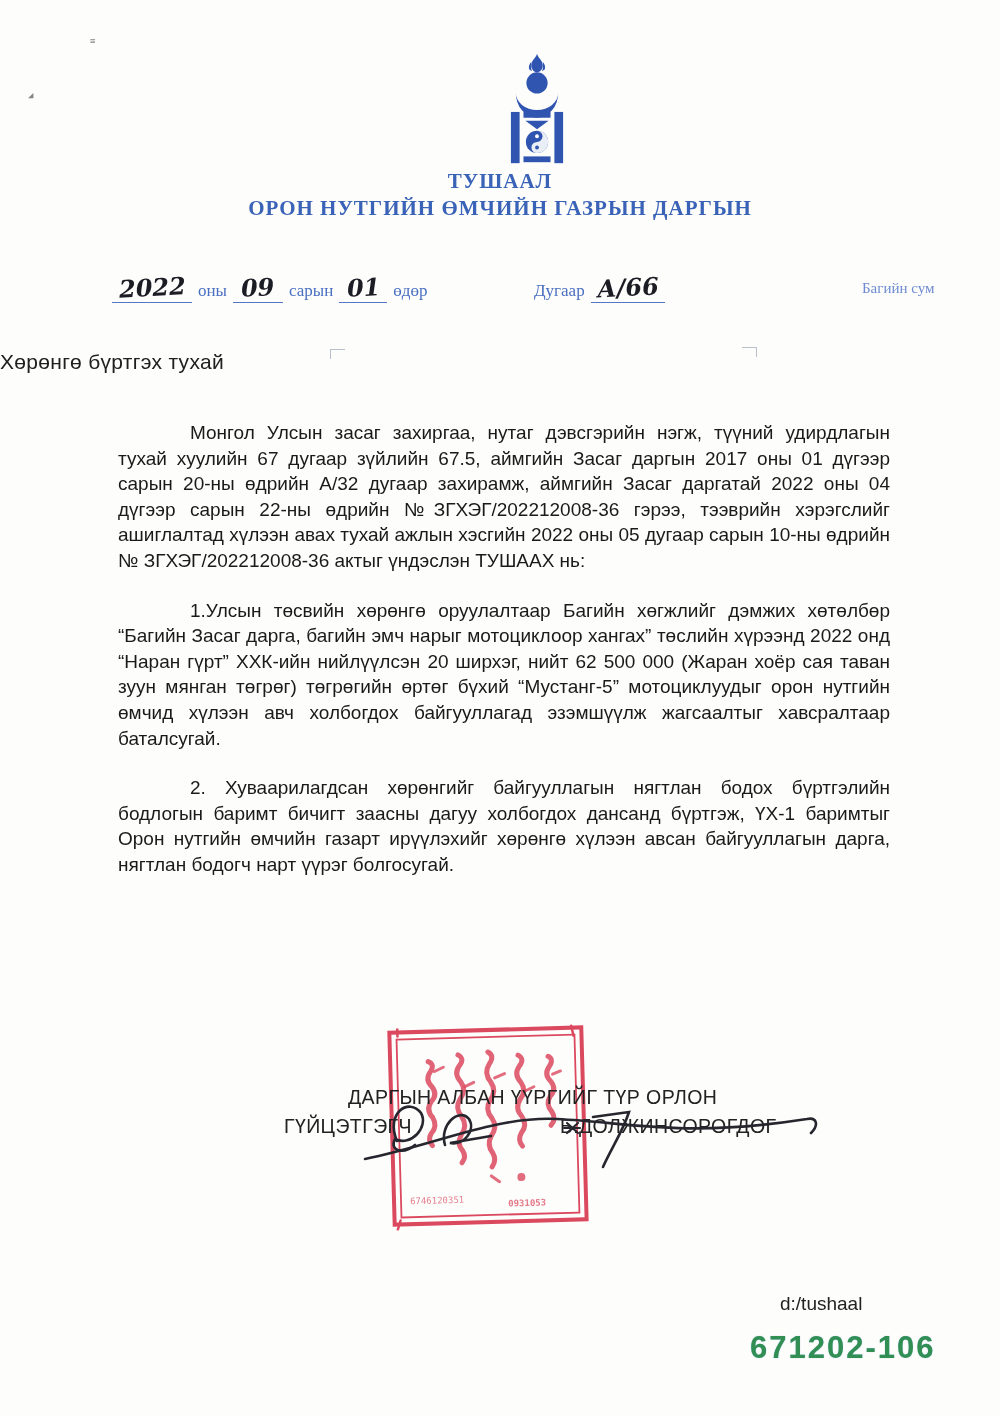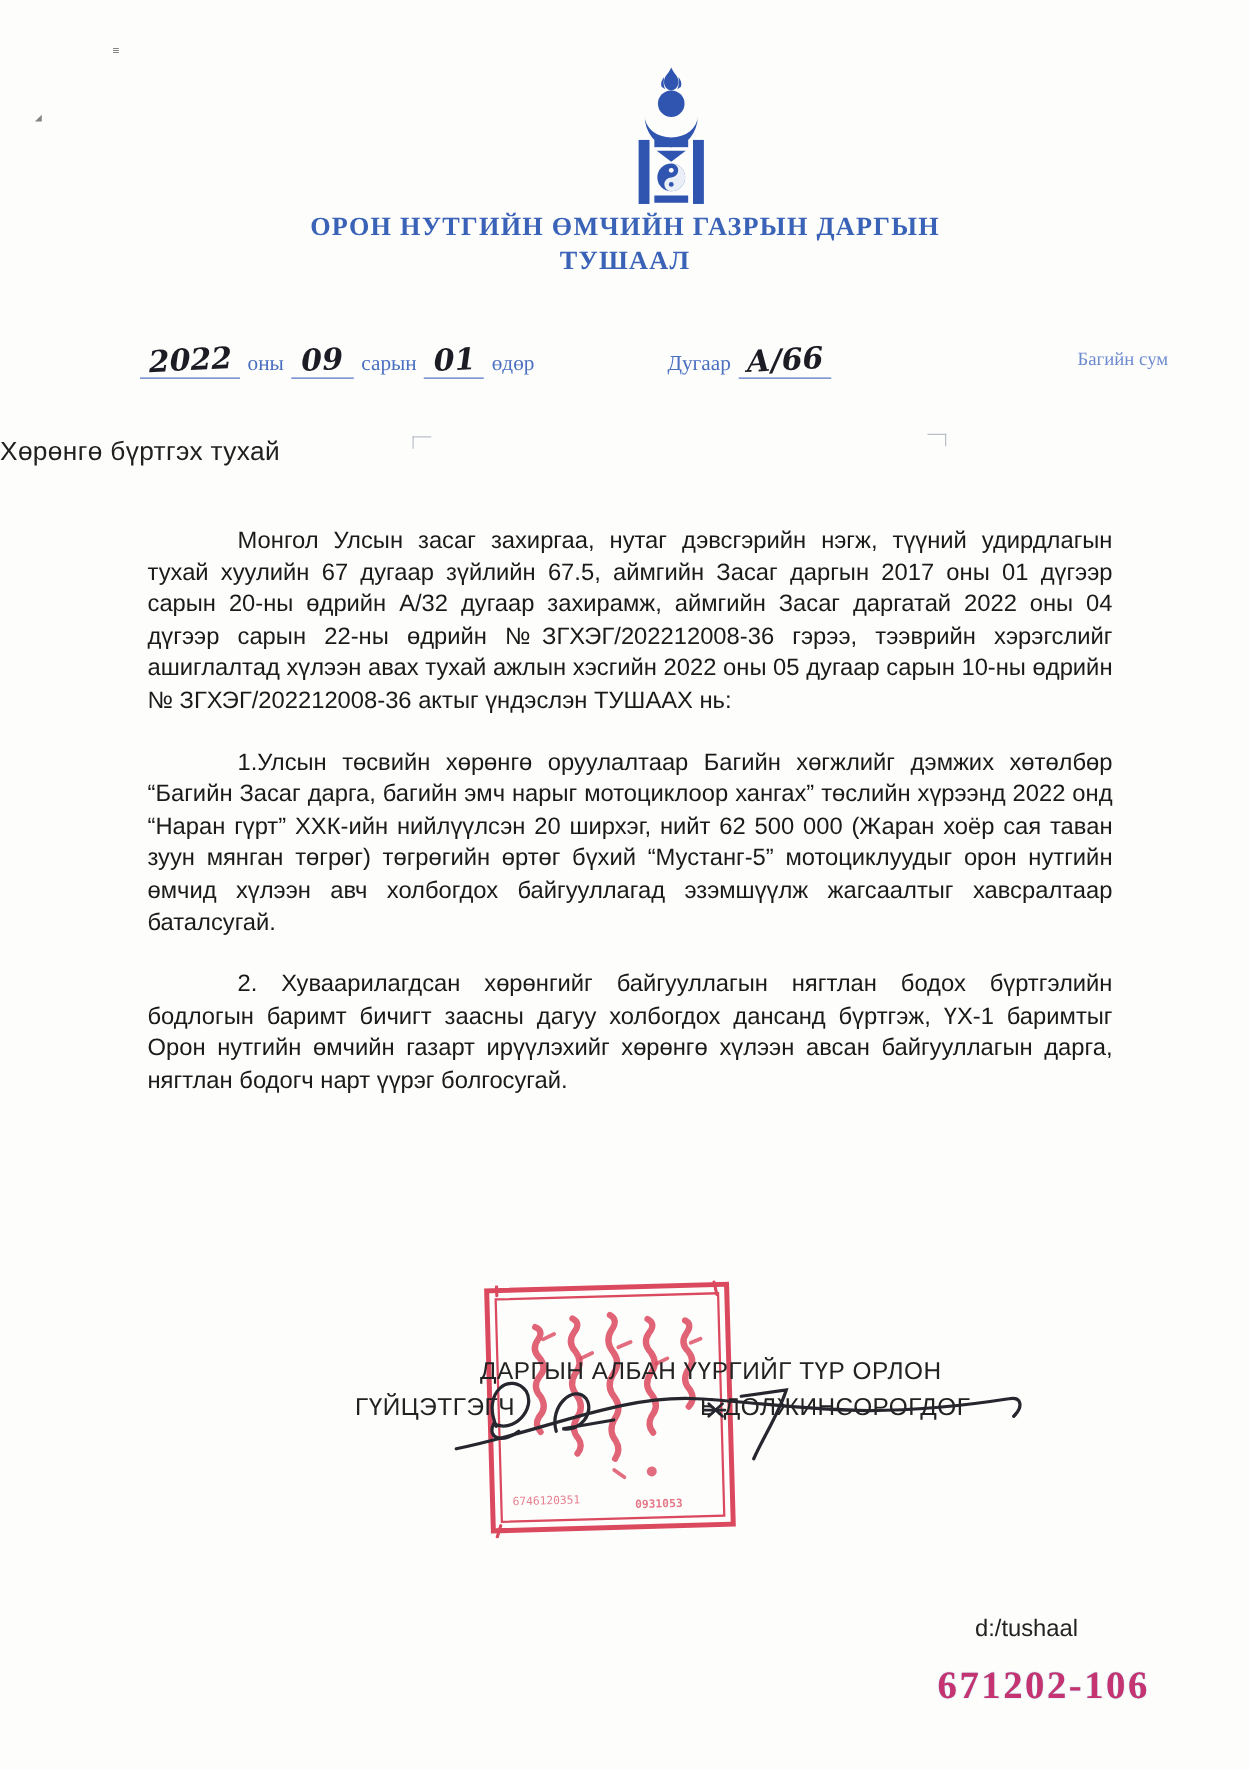--- a/index.html
+++ b/index.html
@@ -43,30 +43,30 @@
   .cropmark.tr{left:742px;top:347px;border-width:1.5px 1.5px 0 0;}
   
   .body-text{
     position:absolute;left:118px;top:420px;width:772px;
     font-size:19px;line-height:25.6px;text-align:justify;color:#1a1a1a;
   }
   .body-text p{margin:0 0 24px 0;text-indent:72px;}
   
   .red-stamp{position:absolute;left:388px;top:1026px;width:202px;height:202px;
     transform:rotate(-1.6deg);z-index:1;opacity:.92;}
-  .sig-line1{position:absolute;left:348px;top:1086px;font-size:19.5px;color:#222;z-index:2;letter-spacing:.4px;margin-left:36px;}
+  .sig-line1{position:absolute;left:348px;top:1086px;font-size:19.5px;color:#222;z-index:2;letter-spacing:.4px;}
   .sig-line2{position:absolute;left:284px;top:1115px;font-size:19.5px;color:#222;z-index:2;letter-spacing:.4px;}
   .sig-name{position:absolute;left:560px;top:1115px;font-size:19.5px;color:#222;z-index:2;letter-spacing:.4px;}
   .sig-ink{position:absolute;left:345px;top:1083px;width:480px;height:95px;z-index:3;}
   
   .file-ref{position:absolute;left:780px;top:1293px;font-size:19px;color:#222;}
   .blue-number{
     position:absolute;left:750px;top:1330px;z-index:1;
-    font-family:Liberation Serif, serif;font-weight:bold;font-size:31px;
-    color:#be185d;letter-spacing:2px;opacity:.88;
+    font-family:Liberation Sans, sans-serif;font-weight:bold;font-size:31px;
+    color:#15803d;letter-spacing:2px;opacity:.88;
     text-shadow:0 0 1px rgba(76,143,210,.7);
   }
 </style>
 </head>
 <body>
 
 <div class="page">
 
   <div class="artifact" style="left:90px;top:36px;">≡</div>
   <div class="artifact" style="left:28px;top:90px;">◢</div>
@@ -92,22 +92,22 @@
       <circle cx="40" cy="93" r="11.5"></circle>
       <path d="M40 81.5 A5.75 5.75 0 0 1 40 93 A5.75 5.75 0 0 0 40 104.5 A11.5 11.5 0 0 0 40 81.5 Z" fill="#ffffff" opacity="0.9"></path>
       <circle cx="40" cy="87.2" r="2" fill="#ffffff"></circle>
       <circle cx="40" cy="98.8" r="2" fill="#2f55b0"></circle>
 
       <rect x="26" y="108" width="28" height="6"></rect>
     </g>
   </svg>
 
   <div class="org">
+    <div>ТУШААЛ</div>
     <div>ОРОН НУТГИЙН ӨМЧИЙН ГАЗРЫН ДАРГЫН</div>
-    <div>ТУШААЛ</div>
   </div>
 
   <div class="dateline">
     <div class="dl-left">
       <span class="uline" style="min-width:72px;"><span class="hw">2022</span></span><span class="dl-label">оны</span><span class="uline" style="min-width:42px;"><span class="hw">09</span></span><span class="dl-label">сарын</span><span class="uline" style="min-width:40px;"><span class="hw">01</span></span><span class="dl-label">өдөр</span>
     </div>
     <div class="dl-mid">
       <span class="dl-label">Дугаар</span><span class="uline" style="min-width:66px;"><span class="hw">А/66</span></span>
     </div>
     <div class="dl-right">Багийн сум</div>

